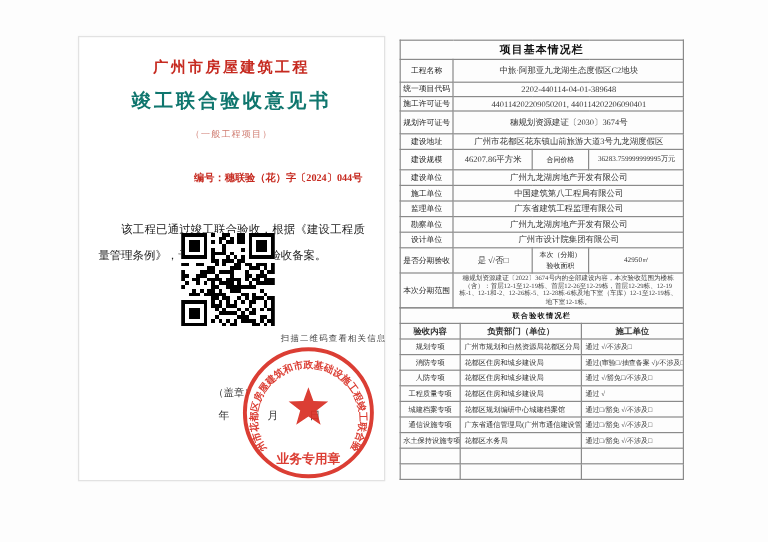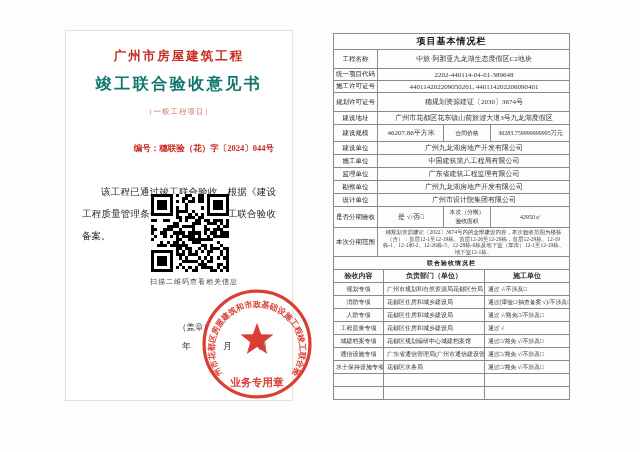--- a/index.html
+++ b/index.html
@@ -1,34 +1,34 @@
 <!DOCTYPE html>
 <html><head>
 <meta charset="utf-8">
 <style>
   * { margin:0; padding:0; box-sizing:border-box; }
   html,body { width:640px; height:452px; background:#ffffff; overflow:hidden;
     font-family:"Liberation Serif","DejaVu Serif",serif; }
   #stage { position:relative; width:640px; height:452px; background:#fdfdfd; }
 
   
-  .cert-page { position:absolute; left:65px; top:30px; width:228px; height:371px;
+  .cert-page { position:absolute; left:65px; top:30px; width:256px; height:371px;
     background:#ffffff; border:1px solid #e2e2e2; box-shadow:0 0 2px rgba(0,0,0,.04); }
   .cert-org { margin-top:17px; text-align:center; color:#c62a20; font-weight:bold;
     font-size:12.5px; letter-spacing:2px; }
   .cert-title { margin-top:9px; text-align:center; color:#0f766e; font-weight:bold;
     font-size:16px; letter-spacing:2.5px;font-family:Liberation Serif, serif; }
   .cert-sub { margin-top:12px; text-align:center; color:#cf7b70; font-size:7.5px; letter-spacing:1px; }
   .cert-no { margin-top:26px; text-align:right; padding-right:18px; color:#c62a20;
     font-size:8.5px; font-weight:bold; }
   .cert-body { margin:26px 16px 0 16px; color:#222; font-size:9.5px; line-height:22px;
     text-indent:2em; text-align:justify; }
   .qr-wrap { position:absolute; left:85px; top:163px; width:78px; height:78px; }
   .qr-wrap svg { width:100%; height:100%; }
-  .qr-caption { position:absolute; left:0; top:246px; width:256px; text-align:center;
+  .qr-caption { position:absolute; left:0; top:246px; width:256px; text-align:right;
     color:#444; font-size:7px; letter-spacing:1px; }
   .stamp-hint { position:absolute; left:112px; top:291px; color:#333; font-size:8.5px; }
   .date-line { position:absolute; left:116px; top:309px; width:150px; color:#333; font-size:9px; }
   .date-line span { display:inline-block; }
   .d-year { margin-right:32px; } .d-month { margin-right:26px; }
   .seal { position:absolute; left:134px; top:256px; width:114px; height:114px; opacity:.93; }
 
   
   .panel { position:absolute; left:333px; top:33px; width:236px; }
   table { border-collapse:collapse; width:236px; table-layout:fixed;

